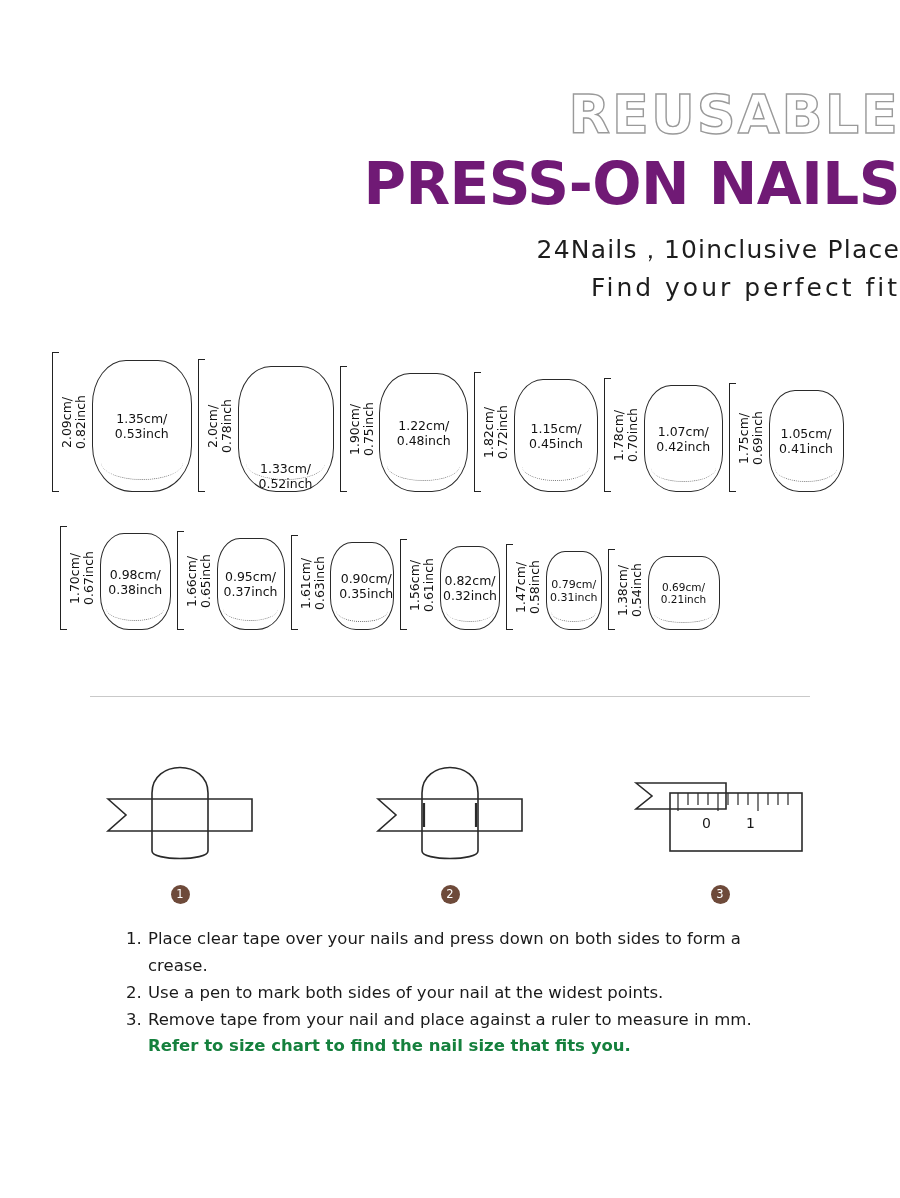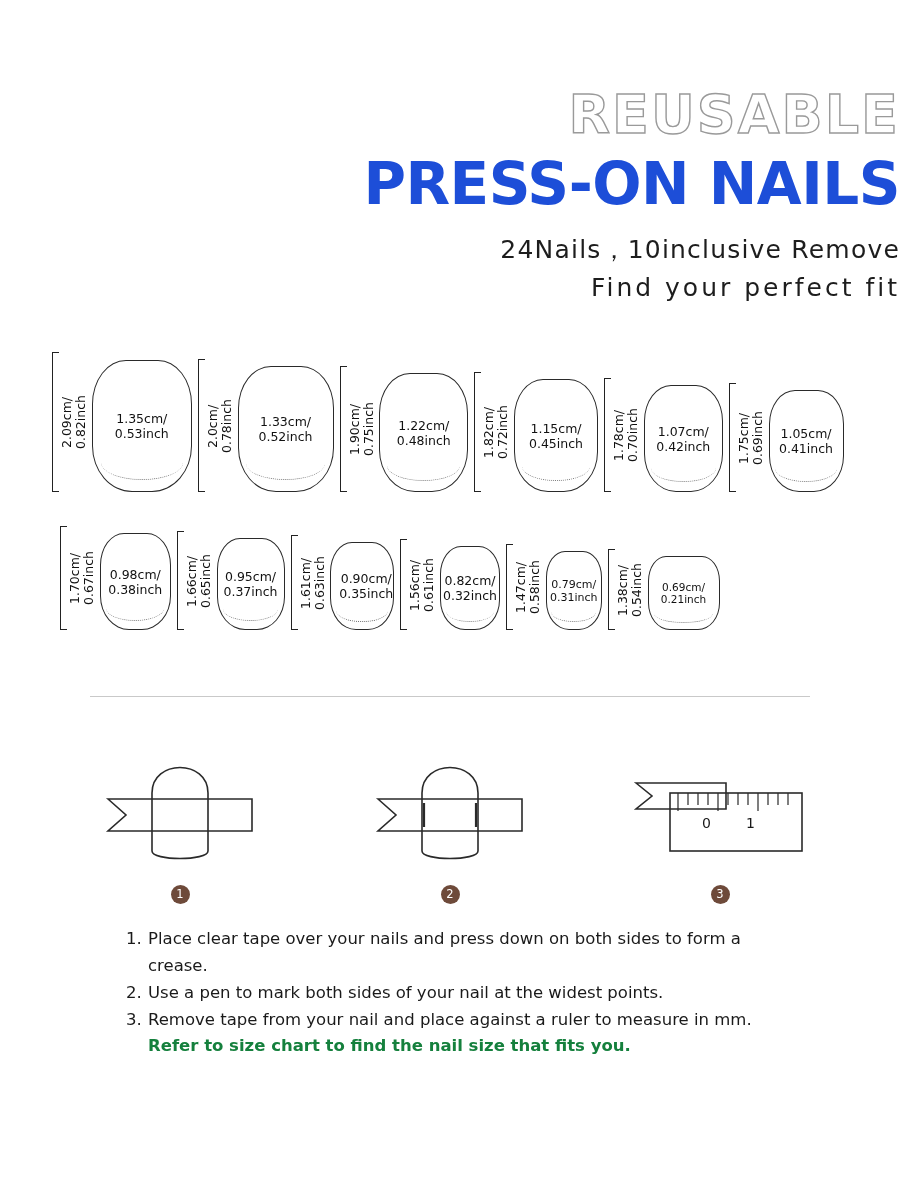--- a/index.html
+++ b/index.html
@@ -28,21 +28,21 @@
     letter-spacing: 2px;
     color: #ffffff;
     -webkit-text-stroke: 1.4px #9a9a9a;
     line-height: 1;
   }
   .title-solid {
     font-family: "DejaVu Sans", sans-serif;
     font-size: 58px;
     font-weight: bold;
     letter-spacing: -0.5px;
-    color: #1d4ed8;
+    color: #701a75;
     line-height: 1.05;
     margin-top: 12px;
   }
   .subtitle {
     font-size: 25px;
     letter-spacing: 1.2px;
     color: #1d1d1d;
     margin-top: 18px;
     line-height: 1.35;
   }
@@ -190,21 +190,21 @@
     color: #15803d;
     font-weight: bold;
   }
 </style>
 </head>
 <body>
 
 <div class="header">
   <div class="title-outline">REUSABLE</div>
   <div class="title-solid">PRESS-ON NAILS</div>
-  <div class="subtitle">24Nails，10inclusive Remove</div>
+  <div class="subtitle">24Nails，10inclusive Place</div>
   <div class="subtitle2">Find your perfect fit</div>
 </div>
 
 <div class="rows">
 
   <div class="row row1">
 
     <div class="size-item">
       <div class="bracket">
         <div class="bar" style="height:140px"></div>
@@ -217,21 +217,21 @@
 0.53inch</div>
       </div>
     </div>
 
     <div class="size-item">
       <div class="bracket">
         <div class="bar" style="height:133px"></div>
         <div class="vlabel">2.0cm/
 0.78inch</div>
       </div>
-      <div class="nail" style="width:96px;height:126px;border-radius:33px 33px 38px 38px / 42px 42px 44px 44px;">
+      <div class="nail" style="width:96px;height:126px;border-radius:33px 33px 38px 38px / 42px 42px 44px 44px;align-items:flex-end;">
         <div class="smile"></div>
         <div class="wlabel">1.33cm/
 0.52inch</div>
       </div>
     </div>
 
     <div class="size-item">
       <div class="bracket">
         <div class="bar" style="height:126px"></div>
         <div class="vlabel">1.90cm/

